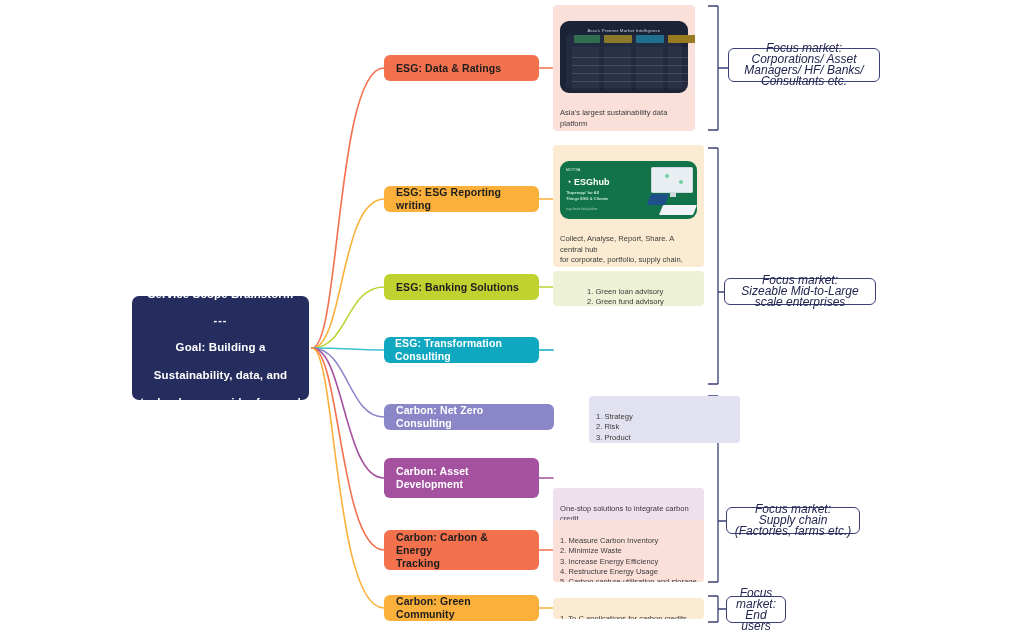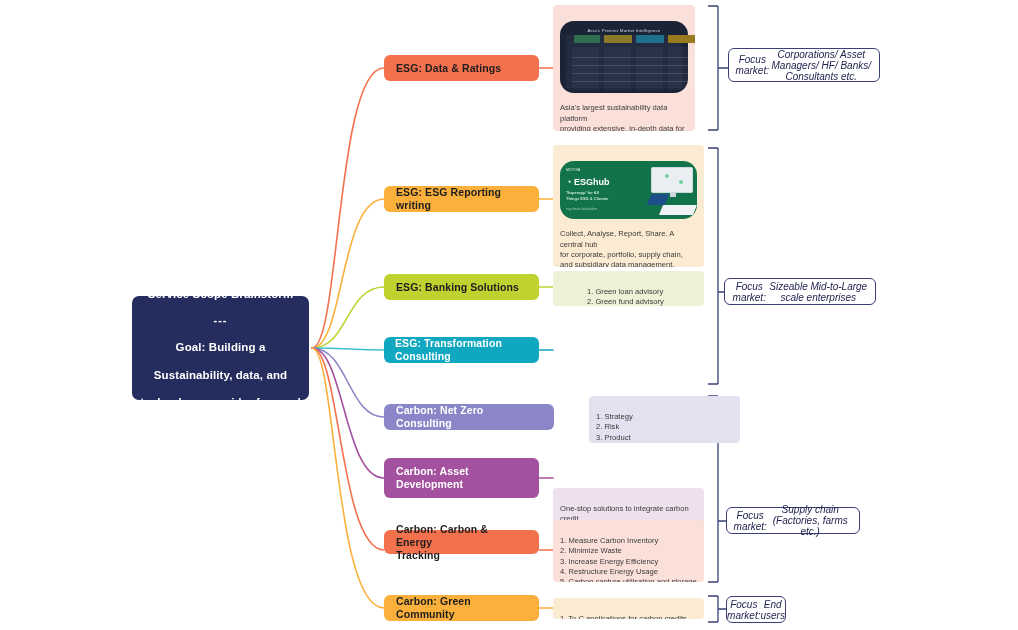--- a/index.html
+++ b/index.html
@@ -52,35 +52,35 @@
   .panel {
     position: absolute;
     border-radius: 4px;
     padding: 6px 7px;
     font-size: 7.6px;
     line-height: 10.2px;
     color: #3a3a3a;
     white-space: pre-line;
     overflow: hidden;
   }
-  .panel .thumb { width: 100%; border-radius: 14px; display:block; }
+  .panel .thumb { width: 100%; margin-bottom: 5px; border-radius: 9px; display:block; }
   .panel .ptext { display: block; }
 
   
   .focus {
     position: absolute;
     border: 1.1px solid #3b3f78;
     border-radius: 6px;
     background: #ffffff;
     color: #22254f;
     font-style: italic;
-    font-size: 10px;
+    font-size: 12px;
     line-height: 11px;
     text-align: center;
-    display: flex; flex-direction: row;
+    display: flex; flex-direction: column;
     align-items: center; justify-content: center;
     white-space: pre-line;
     padding: 3px 6px;
   }
 
   
   .bracket { position: absolute; pointer-events: none; }
 
   
   .shot-dark { background:#1b2336; position:relative; height:72px; }
@@ -170,21 +170,21 @@
 
   <div class="branch" style="left:384px; top:274px; width:155px; height:26px; background:#BFD230; color:#1d1d1d;">ESG: Banking Solutions</div>
 
   <div class="branch" style="left:384px; top:337px; width:155px; height:26px; background:#0FA8C0; color:#ffffff;padding-left:11px;">ESG: Transformation Consulting</div>
 
   <div class="branch" style="left:384px; top:404px; width:170px; height:26px; background:#8A86C8; color:#ffffff;">Carbon: Net Zero Consulting</div>
 
   <div class="branch" style="left:384px; top:458px; width:155px; height:40px; background:#A4519F; color:#ffffff;">Carbon: Asset
 Development</div>
 
-  <div class="branch" style="left:384px; top:530px; width:155px; height:24px; background:#F4714E; color:#1d1d1d;">Carbon: Carbon &amp; Energy
+  <div class="branch" style="left:384px; top:530px; width:155px; height:40px; background:#F4714E; color:#1d1d1d;">Carbon: Carbon &amp; Energy
 Tracking</div>
 
   <div class="branch" style="left:384px; top:595px; width:155px; height:26px; background:#FBB03B; color:#1d1d1d;">Carbon: Green Community</div>
 
   <div class="panel" style="left:553px; top:5px; width:142px; height:126px; background:#FBE0DA;">
     <div class="thumb shot-dark">
       <div class="sd-title">Asia's Premier Market Intelligence</div>
       <div class="sd-body"></div>
       <div class="sd-card" style="left:14px; width:26px; background:#2f6f4f;"></div>
       <div class="sd-card" style="left:44px; width:28px; background:#8a7a2a;"></div>

